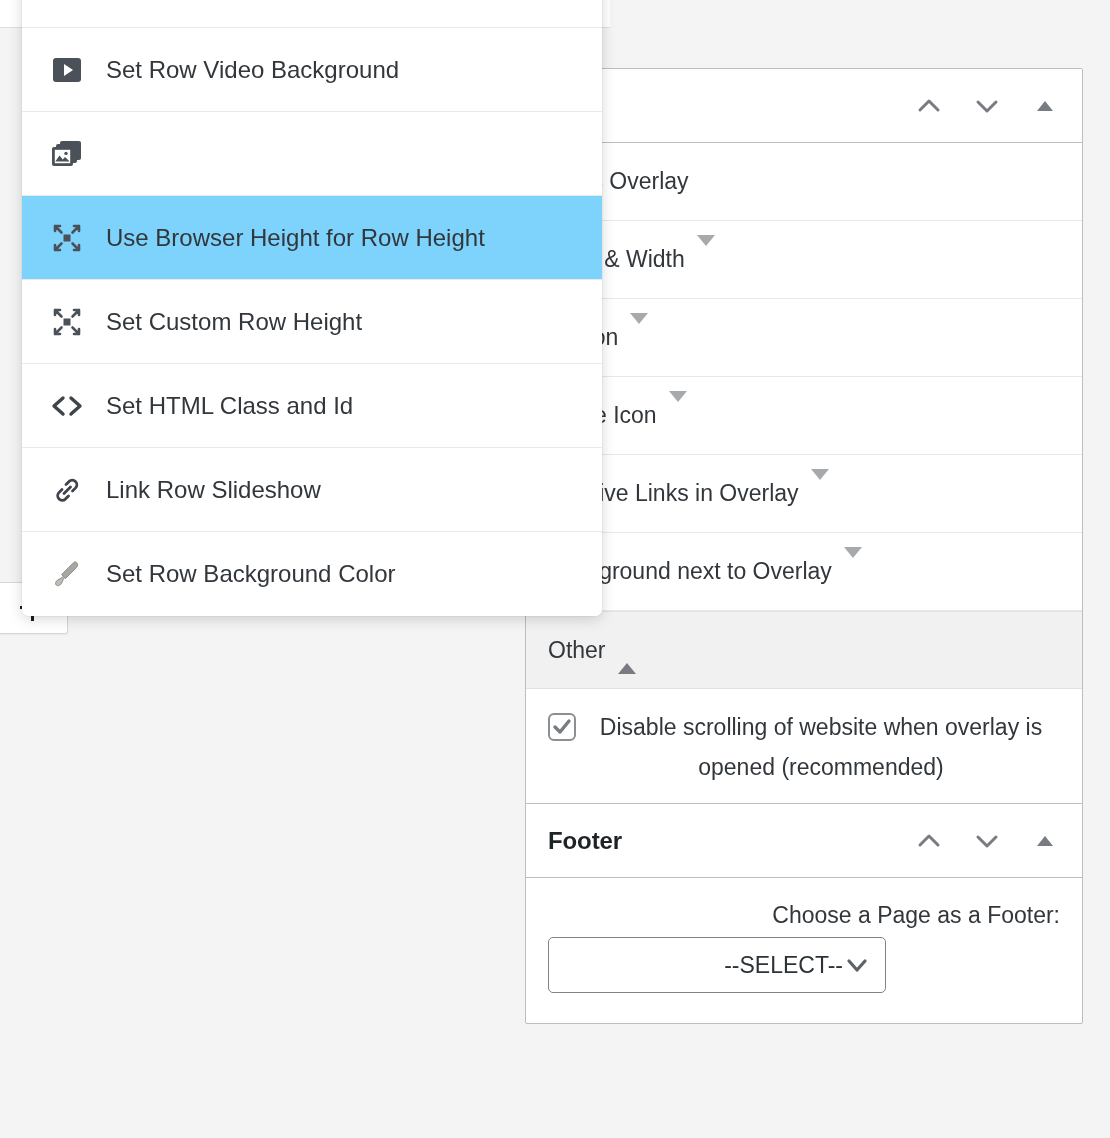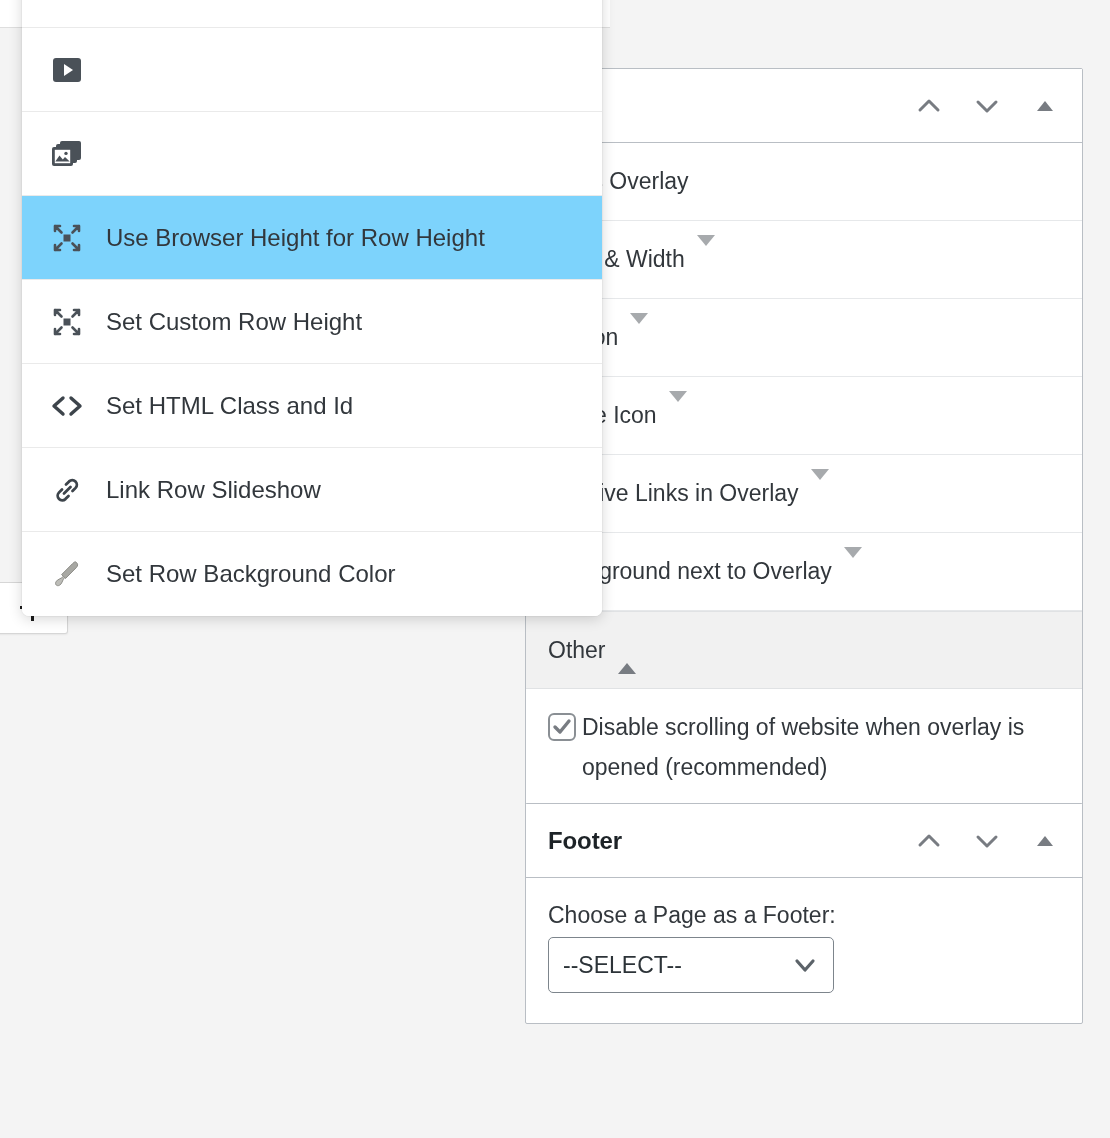--- a/index.html
+++ b/index.html
@@ -110,41 +110,42 @@
     background: #f1f1f1;
     border-top: 1px solid #e0e2e4;
     border-bottom: 1px solid #e0e2e4;
   }
   .opt-row.checkrow {
     align-items: flex-start;
     padding-top: 18px;
     padding-bottom: 24px;
     min-height: 0;
     line-height: 40px;
+    text-align: center;
   }
   .checkrow .cb {
     flex: 0 0 auto;
     width: 28px; height: 28px;
     border: 2px solid #8a8f94;
     border-radius: 6px;
     margin-right: 6px;
     margin-top: 6px;
     position: relative;
     background: #fff;
     cursor: pointer;
   }
   .checkrow .cb svg { position: absolute; left: 2px; top: 2px; }
   .checkrow .cb-label { font-size: 23px; color: #32373c; }
 
-  .footer-body { padding: 24px 22px 30px 22px; }
+  .footer-body { padding: 24px 22px 30px 22px; text-align: right; }
   .footer-body .field-label {
     font-size: 23px; color: #32373c; display: block; margin-bottom: 8px;
   }
   .select-box {
-    width: 286px; height: 56px;
+    width: 338px; height: 56px;
     border: 1px solid #7d858c;
     border-radius: 5px;
     background: #fff;
     display: flex; align-items: center;
     padding: 0 14px;
     font-size: 23px;
     color: #2c3338;
     cursor: pointer;
   }
   .select-box .sel-val { flex: 1; }
@@ -302,20 +303,21 @@
 
     </div>
 
     <div class="ctx-item">
       <span class="ic">
         <svg width="30" height="26" viewBox="0 0 30 26">
           <rect x="1" y="1" width="28" height="24" rx="3" fill="#4a5158"></rect>
           <path d="M12 7 L21 13 L12 19 Z" fill="#ffffff"></path>
         </svg>
       </span>
+      <span class="lbl">Set Row Video Background</span>
     </div>
 
     <div class="ctx-item">
       <span class="ic">
         <svg width="32" height="30" viewBox="0 0 32 30">
           <rect x="9" y="2" width="21" height="19" rx="2" fill="#4a5158"></rect>
           <rect x="5" y="5" width="21" height="19" rx="2" fill="#4a5158"></rect>
           <rect x="1" y="8" width="21" height="19" rx="2" fill="#4a5158"></rect>
           <rect x="3.8" y="10.8" width="15.4" height="13.4" fill="#ffffff"></rect>
           <path d="M4.3 22.5 L8.5 16.5 L11.8 20.5 L14 18 L18.7 22.5 Z" fill="#4a5158"></path>

